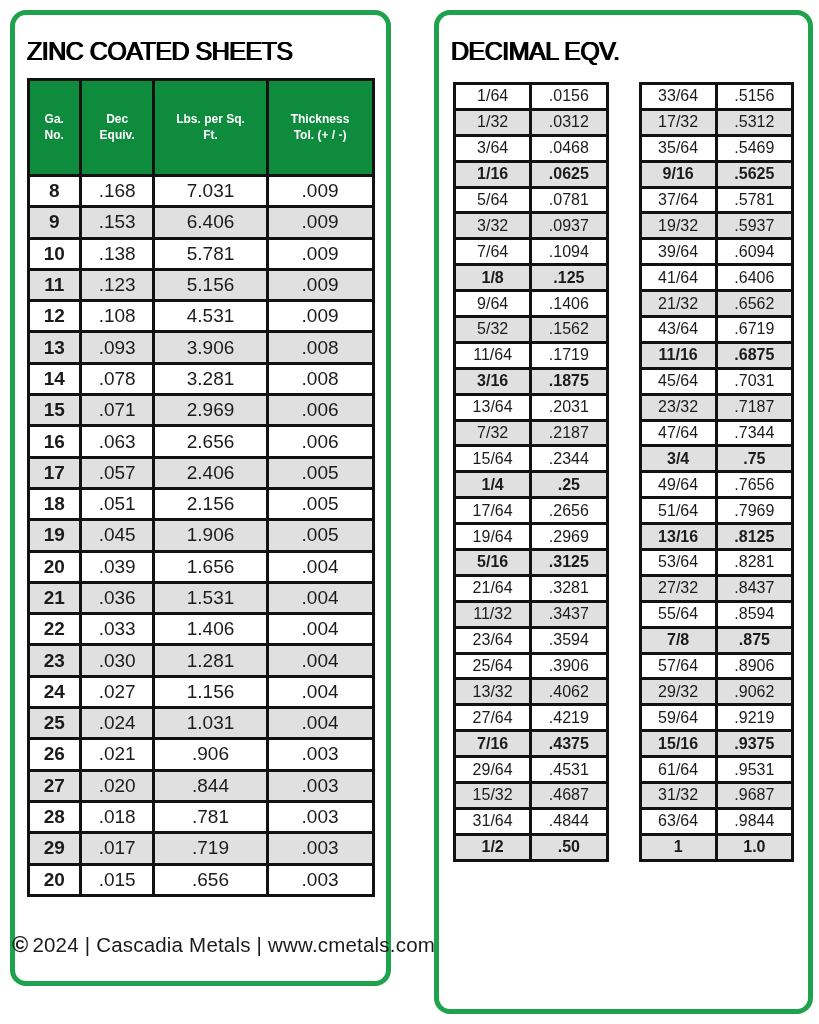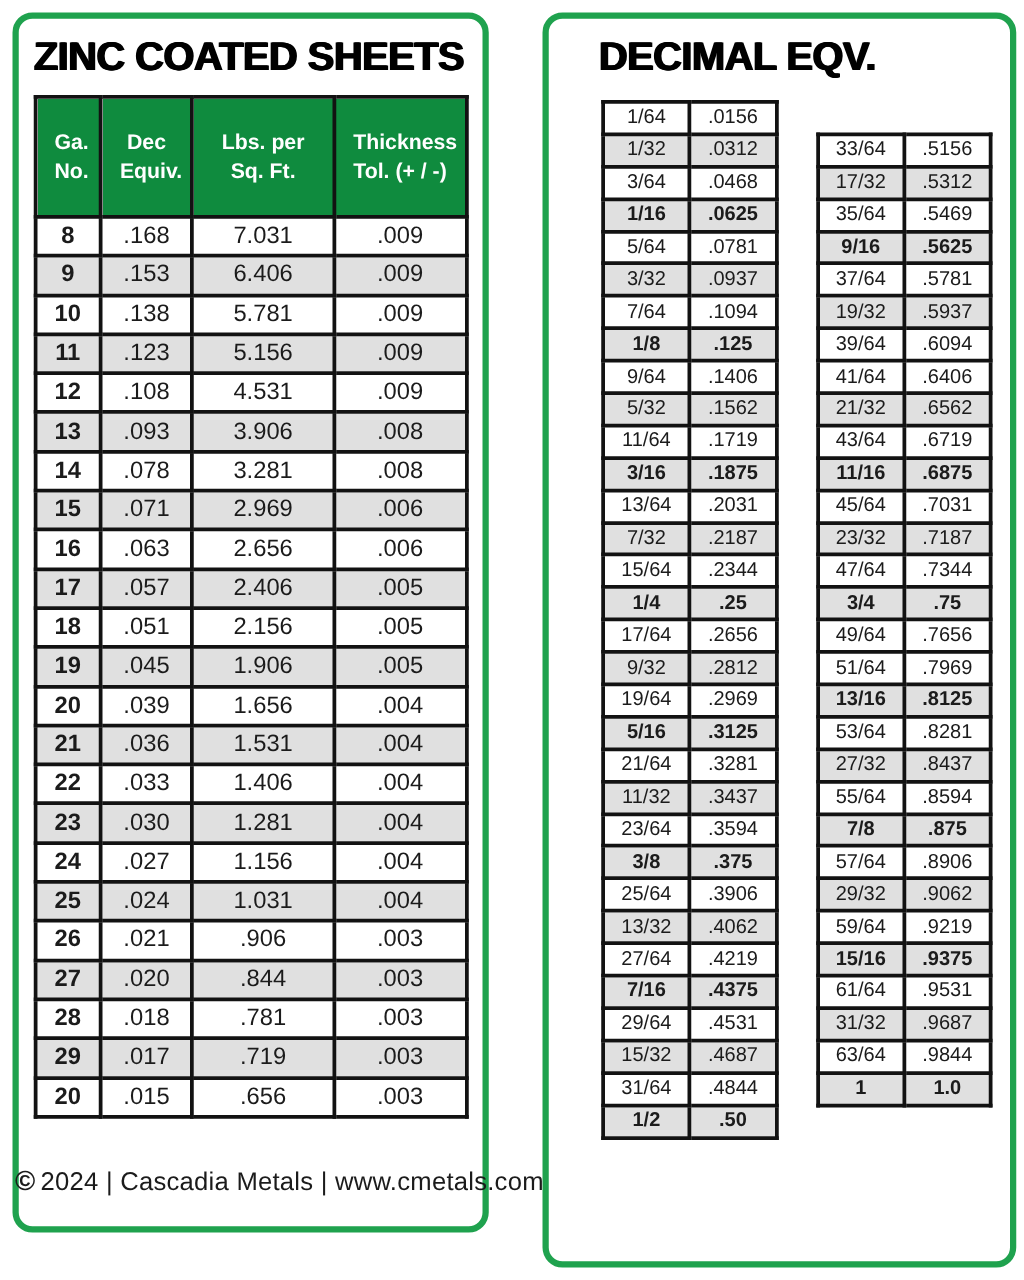--- a/index.html
+++ b/index.html
@@ -9,28 +9,28 @@
     --grid:#121212;
     --ink:#1b1b1b;
   }
   *{box-sizing:border-box;margin:0;padding:0;}
   html,body{width:819px;height:1024px;background:#ffffff;overflow:hidden;
     font-family:"Liberation Sans",sans-serif;color:var(--ink);}
   body{position:relative;}
 
   .panel{position:absolute;border:5px solid var(--green-border);border-radius:16px;background:#fff;}
   .panel-left{left:10px;top:10px;width:381px;height:976px;}
-  .panel-right{left:434px;top:10px;width:379px;height:1004px;padding-left:28px;}
+  .panel-right{left:434px;top:10px;width:379px;height:1004px;}
 
   .panel-title{
-    font-weight:bold;
-    font-size:32px;
+    font-weight:normal;
+    font-size:25px;
     letter-spacing:-0.5px;
     color:#000;
-    margin:12px 0 0 12px;
+    margin:22px 0 0 12px;
     text-shadow:0.7px 0 0 currentColor,-0.7px 0 0 currentColor;
     white-space:nowrap;
   }
 
   table.tbl{border-collapse:collapse;table-layout:fixed;}
   .tbl th,.tbl td{
     border:3px solid var(--grid);
     text-align:center;
     vertical-align:middle;
     background:#fff;
@@ -38,30 +38,30 @@
   }
 
   
   table.zinc{width:348px;margin:12px auto 0 auto;}
   .zinc col.c1{width:15.2%;} .zinc col.c2{width:21.3%;}
   .zinc col.c3{width:32.8%;} .zinc col.c4{width:30.7%;}
   .zinc th{
     background:var(--green-header);
     color:#ffffff;
     font-weight:bold;
-    font-size:17px;
+    font-size:12px;
     line-height:1.3;
     height:96px;
     padding:4px 14px;
   }
   .zinc td{height:31.3px;font-size:19px;}
   .zinc td:first-child{font-weight:bold;}
 
   
-  .dec-tables{display:flex;gap:30px;margin:16px 14px 0 14px;align-items:center;}
+  .dec-tables{display:flex;gap:30px;margin:16px 14px 0 14px;}
   table.dec{flex:1;width:100%;}
   .dec td{height:25.9px;font-size:16px;width:50%;}
 
   tr.alt td{background:var(--alt-gray);}
   tr.boldrow td{font-weight:bold;}
 
   .footer{
     position:absolute;
     left:12px;
     top:932px;
@@ -301,47 +301,39 @@
             <td>.2344</td>
           </tr>
           <tr class="alt boldrow">
             <td>1/4</td>
             <td>.25</td>
           </tr>
           <tr>
             <td>17/64</td>
             <td>.2656</td>
           </tr>
-          <tr class="alt">
-            <td>9/32</td>
-            <td>.2812</td>
-          </tr>
           <tr>
             <td>19/64</td>
             <td>.2969</td>
           </tr>
           <tr class="alt boldrow">
             <td>5/16</td>
             <td>.3125</td>
           </tr>
           <tr>
             <td>21/64</td>
             <td>.3281</td>
           </tr>
           <tr class="alt">
             <td>11/32</td>
             <td>.3437</td>
           </tr>
           <tr>
             <td>23/64</td>
             <td>.3594</td>
-          </tr>
-          <tr class="alt boldrow">
-            <td>3/8</td>
-            <td>.375</td>
           </tr>
           <tr>
             <td>25/64</td>
             <td>.3906</td>
           </tr>
           <tr class="alt">
             <td>13/32</td>
             <td>.4062</td>
           </tr>
           <tr>

